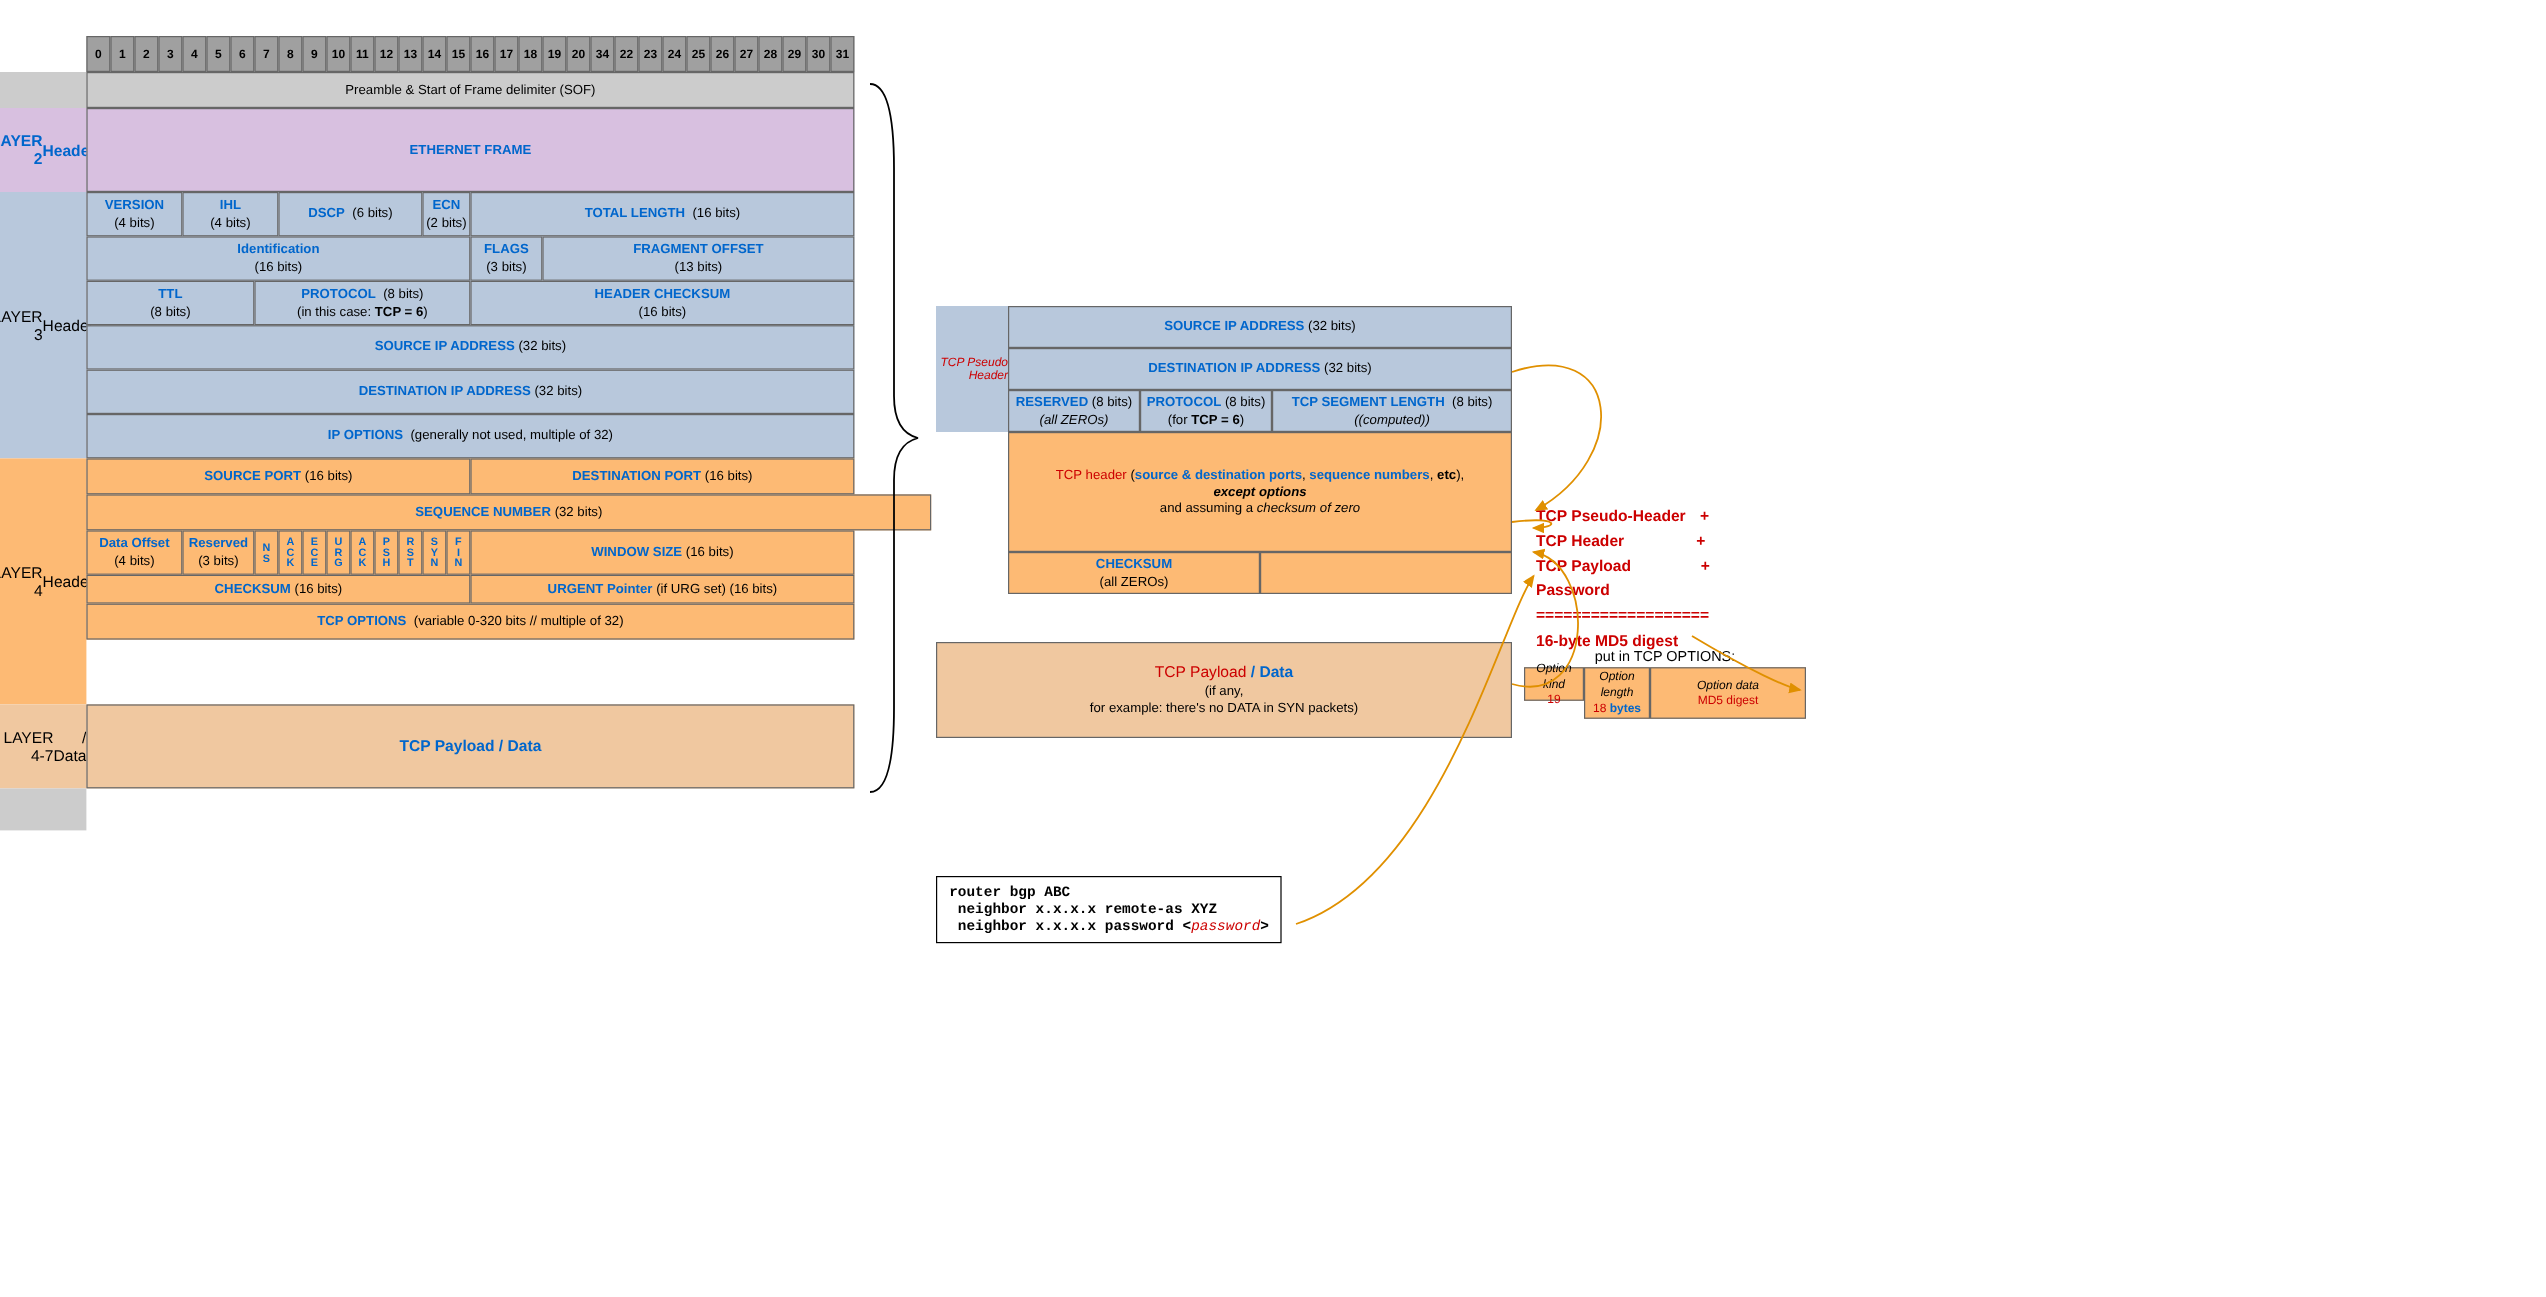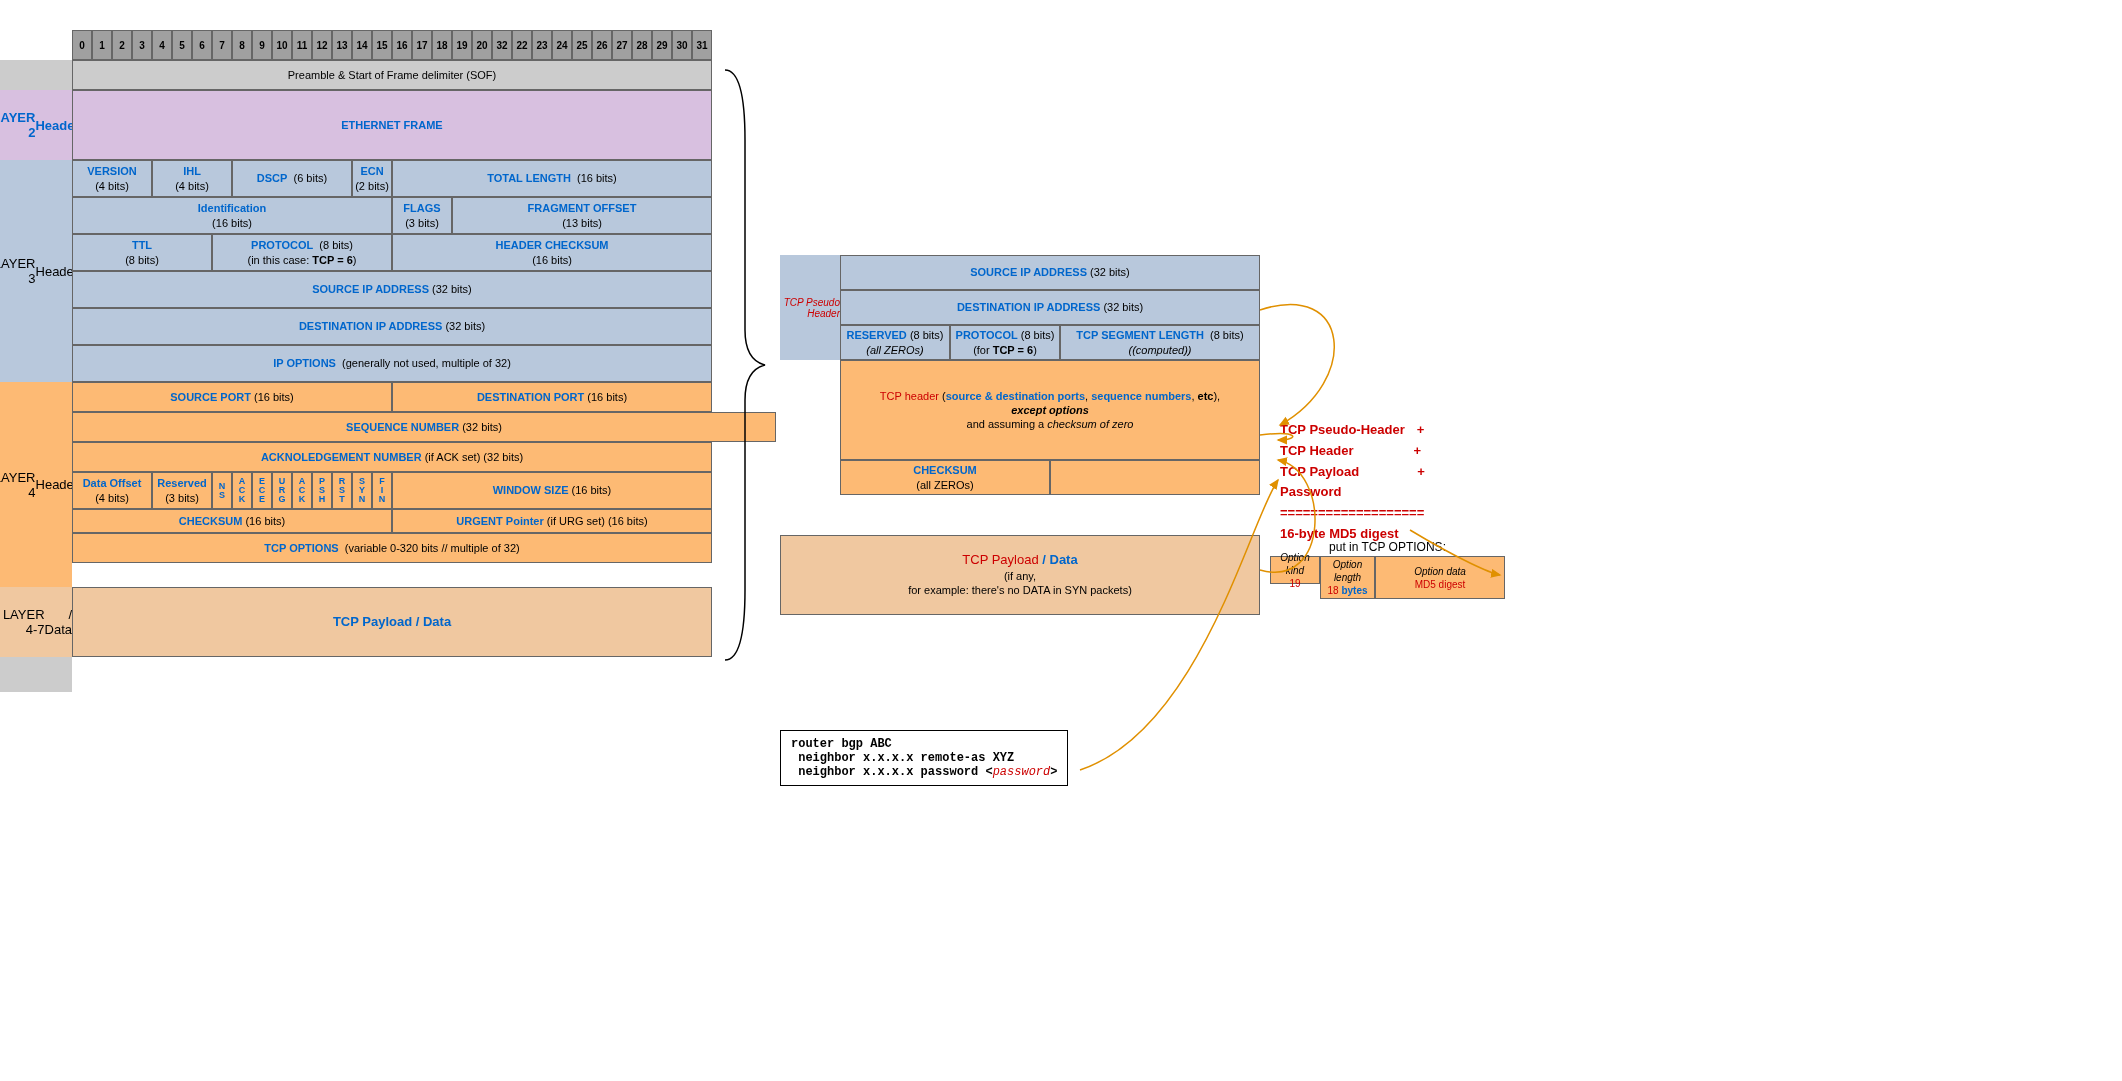--- a/index.html
+++ b/index.html
@@ -44,21 +44,21 @@
     <div class="cell">11</div>
     <div class="cell">12</div>
     <div class="cell">13</div>
     <div class="cell">14</div>
     <div class="cell">15</div>
     <div class="cell">16</div>
     <div class="cell">17</div>
     <div class="cell">18</div>
     <div class="cell">19</div>
     <div class="cell">20</div>
-    <div class="cell">32</div>
+    <div class="cell">34</div>
     <div class="cell">22</div>
     <div class="cell">23</div>
     <div class="cell">24</div>
     <div class="cell">25</div>
     <div class="cell">26</div>
     <div class="cell">27</div>
     <div class="cell">28</div>
     <div class="cell">29</div>
     <div class="cell">30</div>
     <div class="cell">31</div>
@@ -156,25 +156,20 @@
    <div class="cell lgreen" style="width:320px;height:30px">
             <span><span class="blue">SOURCE  PORT</span> <span>(16 bits)</span></span>
           </div>
    <div class="cell lgreen" style="width:320px">
             <span><span class="blue">DESTINATION  PORT</span> <span>(16 bits)</span></span>
           </div>
   </div>
   <div class="row">
           <div class="cell lgreen" style="width:704px;height:30px">
             <span><span class="blue">SEQUENCE  NUMBER</span> <span>(32 bits)</span></span>
-          </div>
-        </div>
-  <div class="row">
-          <div class="cell lgreen" style="width:640px;height:30px">
-            <span><span class="blue">ACKNOLEDGEMENT  NUMBER</span> <span>(if ACK set) (32 bits)</span></span>
           </div>
         </div>
   <div class="row" id="flagrow">
    <div class="cell lgreen" style="width:80px;height:37px">
             <div><span class="blue">Data Offset</span><br><span>(4 bits)</span></div>
           </div>
    <div class="cell lgreen" style="width:60px">
             <div><span class="blue">Reserved</span><br><span>(3 bits)</span></div>
           </div>
 

